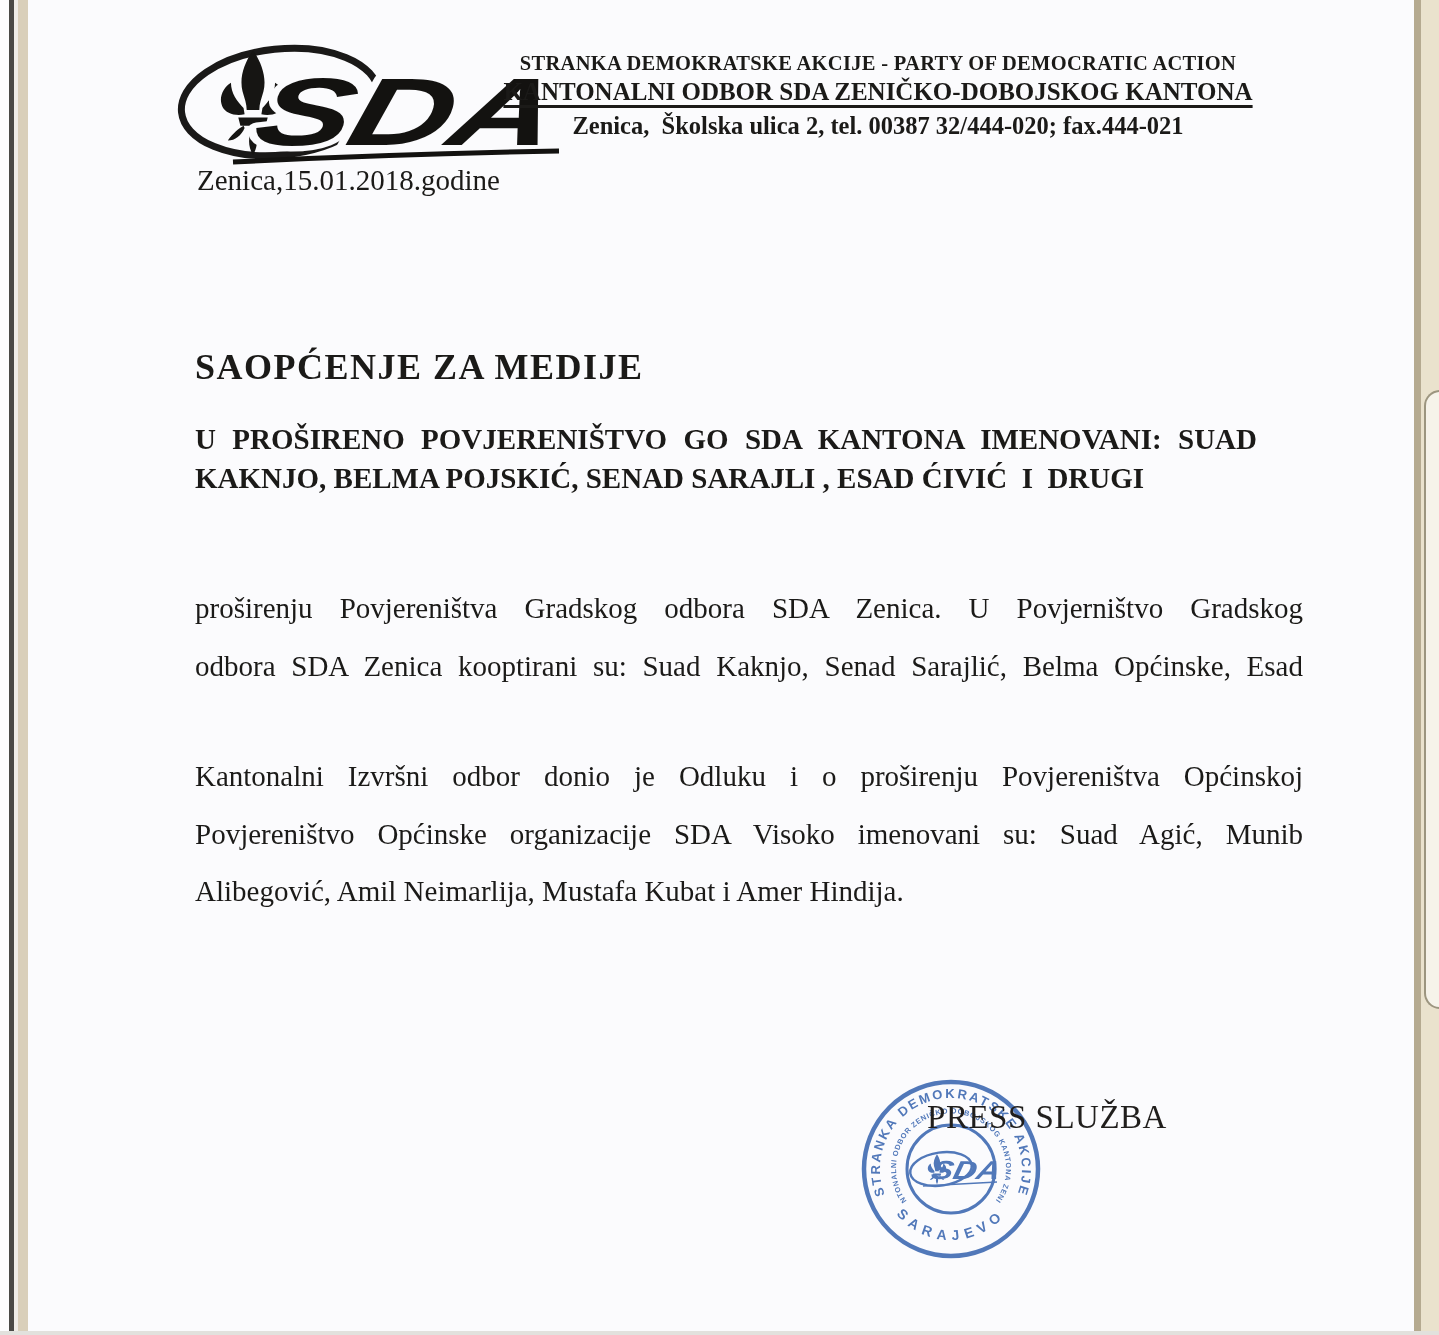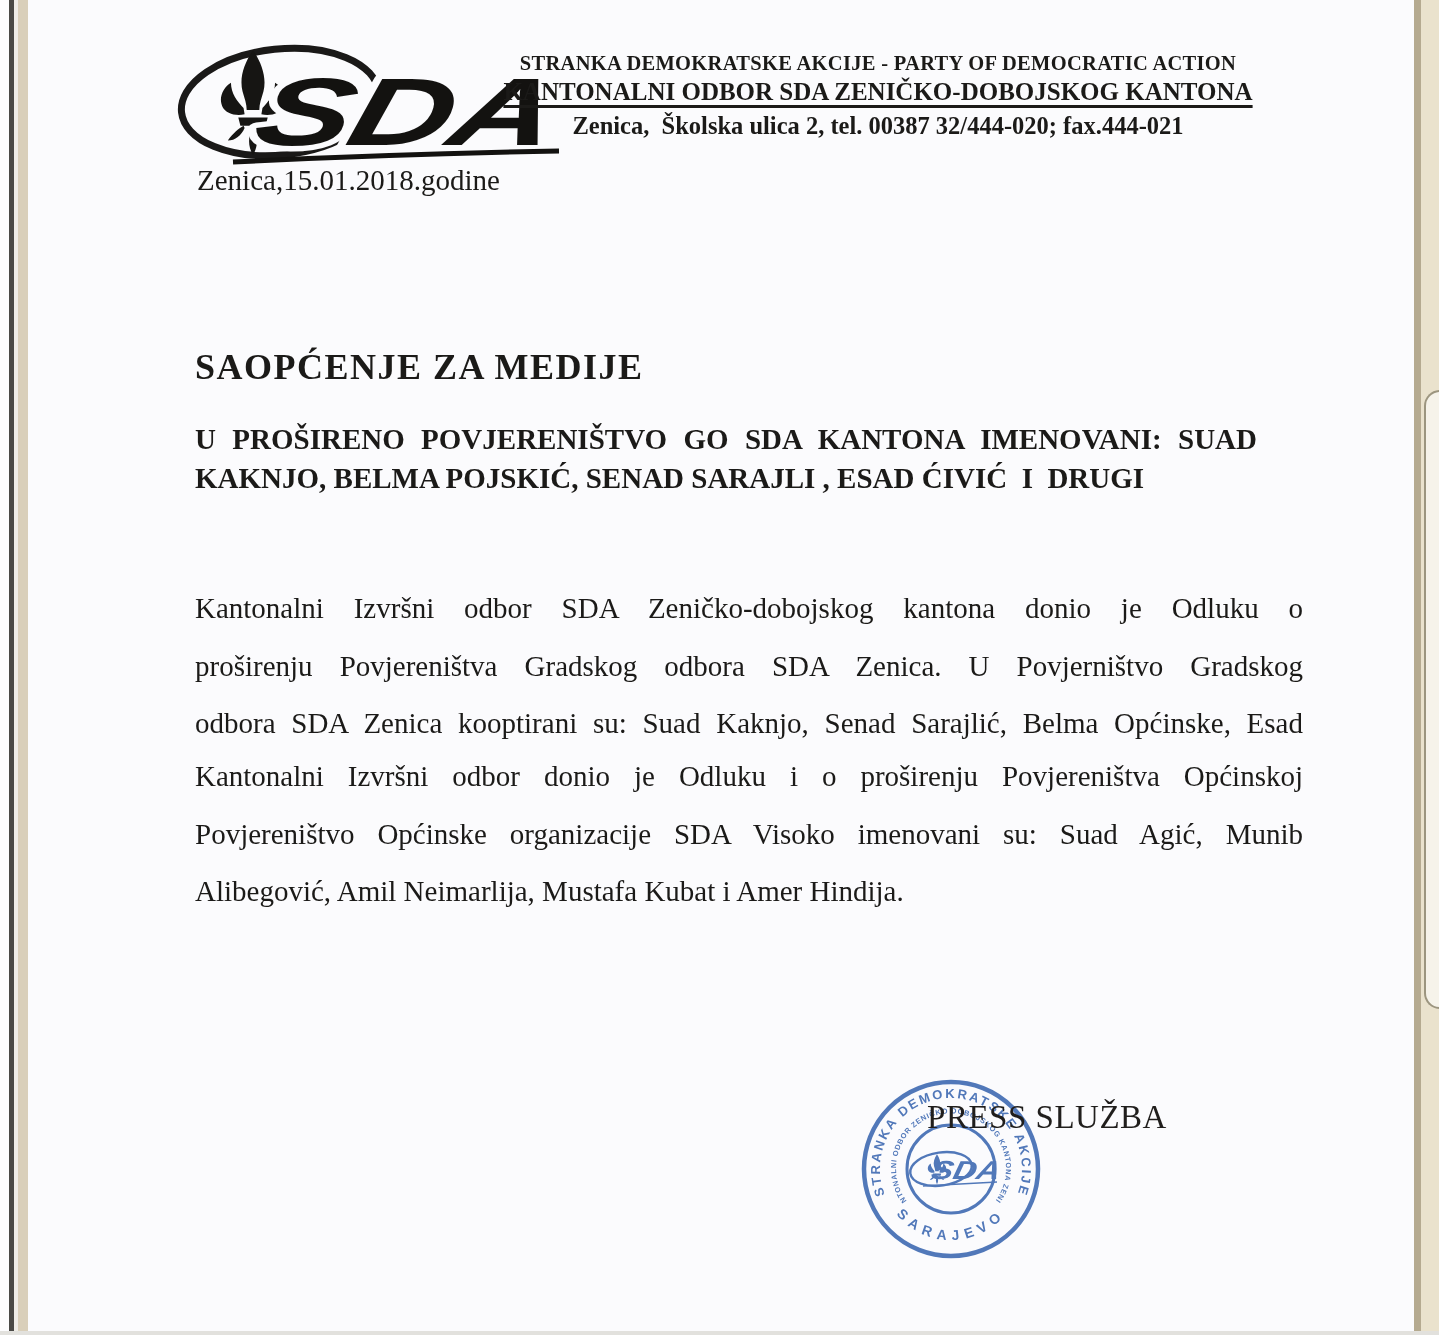--- a/index.html
+++ b/index.html
@@ -87,21 +87,20 @@
   <div class="date-line">Zenica,15.01.2018.godine</div>
 
   <div class="doc-title">SAOPĆENJE ZA MEDIJE</div>
 
   <div class="doc-heading">
     <div class="jline">U PROŠIRENO POVJERENIŠTVO GO SDA KANTONA IMENOVANI: SUAD</div>
     <div class="lline">KAKNJO, BELMA POJSKIĆ, SENAD SARAJLI , ESAD ĆIVIĆ  I  DRUGI</div>
   </div>
 
   <div class="para p1">
-    <div class="jline">Kantonalni Izvršni odbor SDA Zeničko-dobojskog kantona donio je Odluku o</div>
     <div class="jline">proširenju Povjereništva Gradskog odbora SDA Zenica. U Povjerništvo Gradskog</div>
     <div class="jline">odbora SDA Zenica kooptirani su: Suad Kaknjo, Senad Sarajlić, Belma Općinske, Esad</div>
   </div>
 
   <div class="para p2">
     <div class="jline">Kantonalni Izvršni odbor donio je Odluku i o proširenju Povjereništva Općinskoj</div>
     <div class="jline">Povjereništvo Općinske organizacije SDA Visoko imenovani su: Suad Agić, Munib</div>
     <div class="lline">Alibegović, Amil Neimarlija, Mustafa Kubat i Amer Hindija.</div>
   </div>
 

